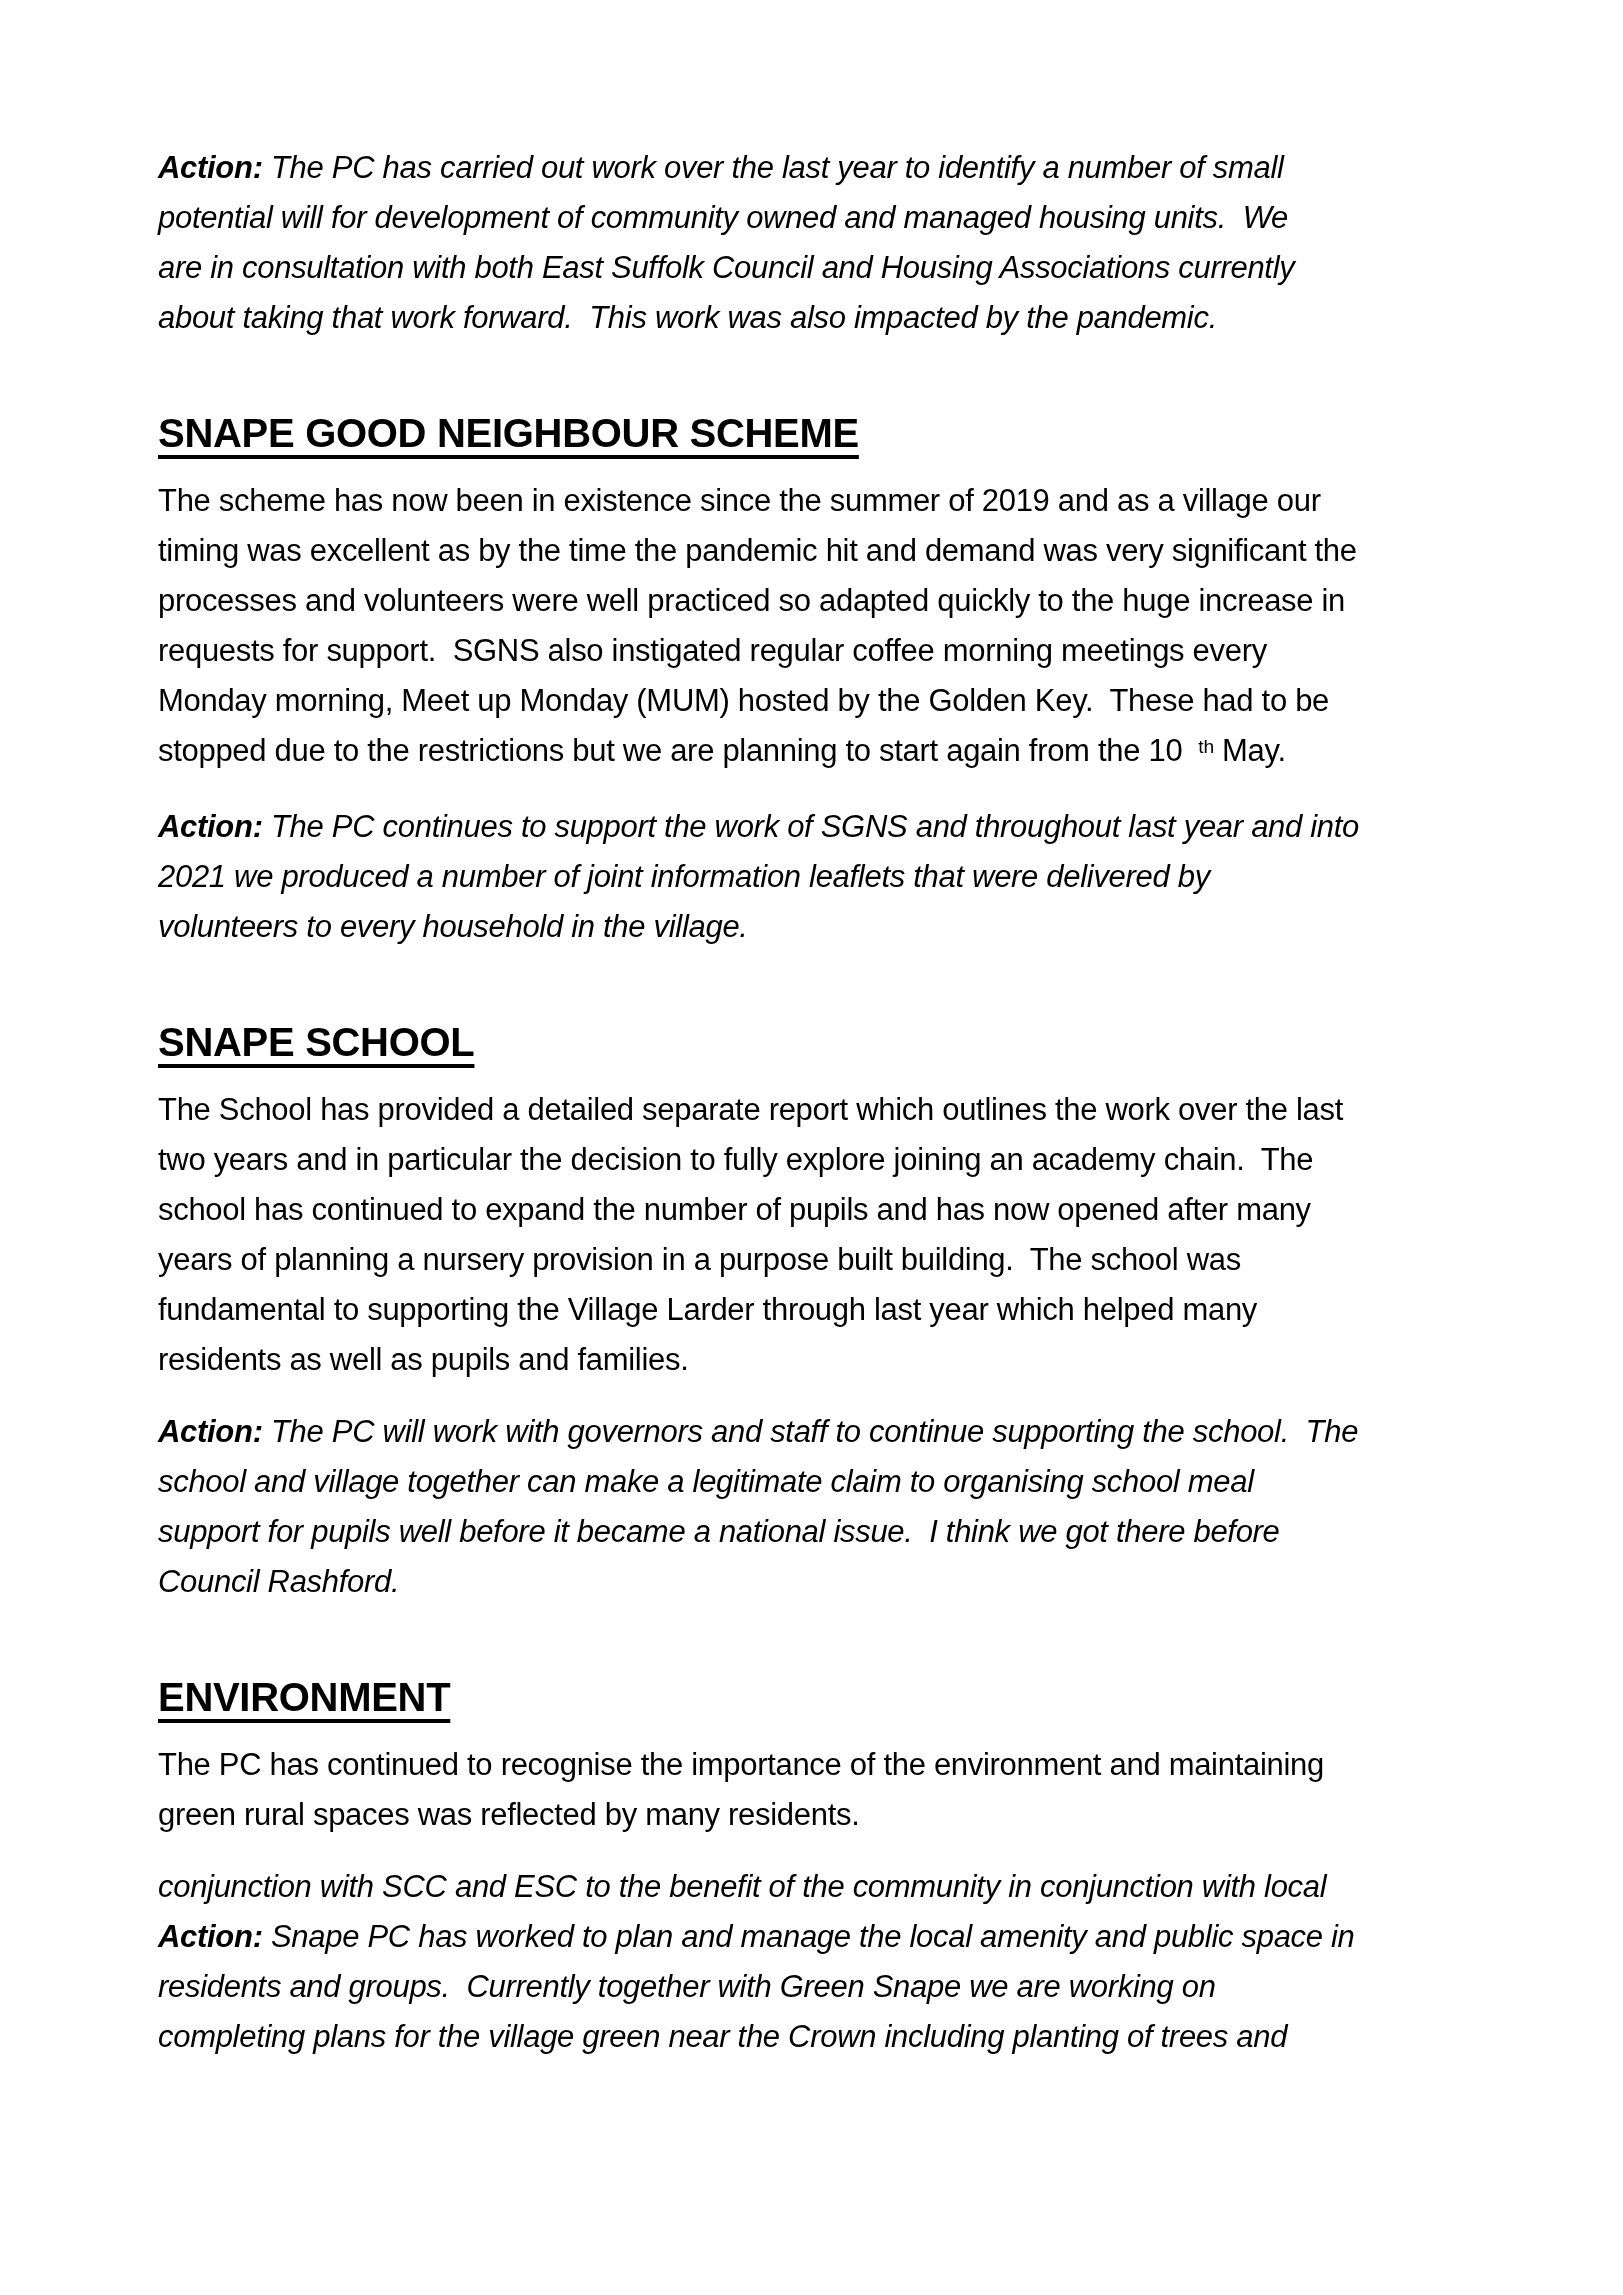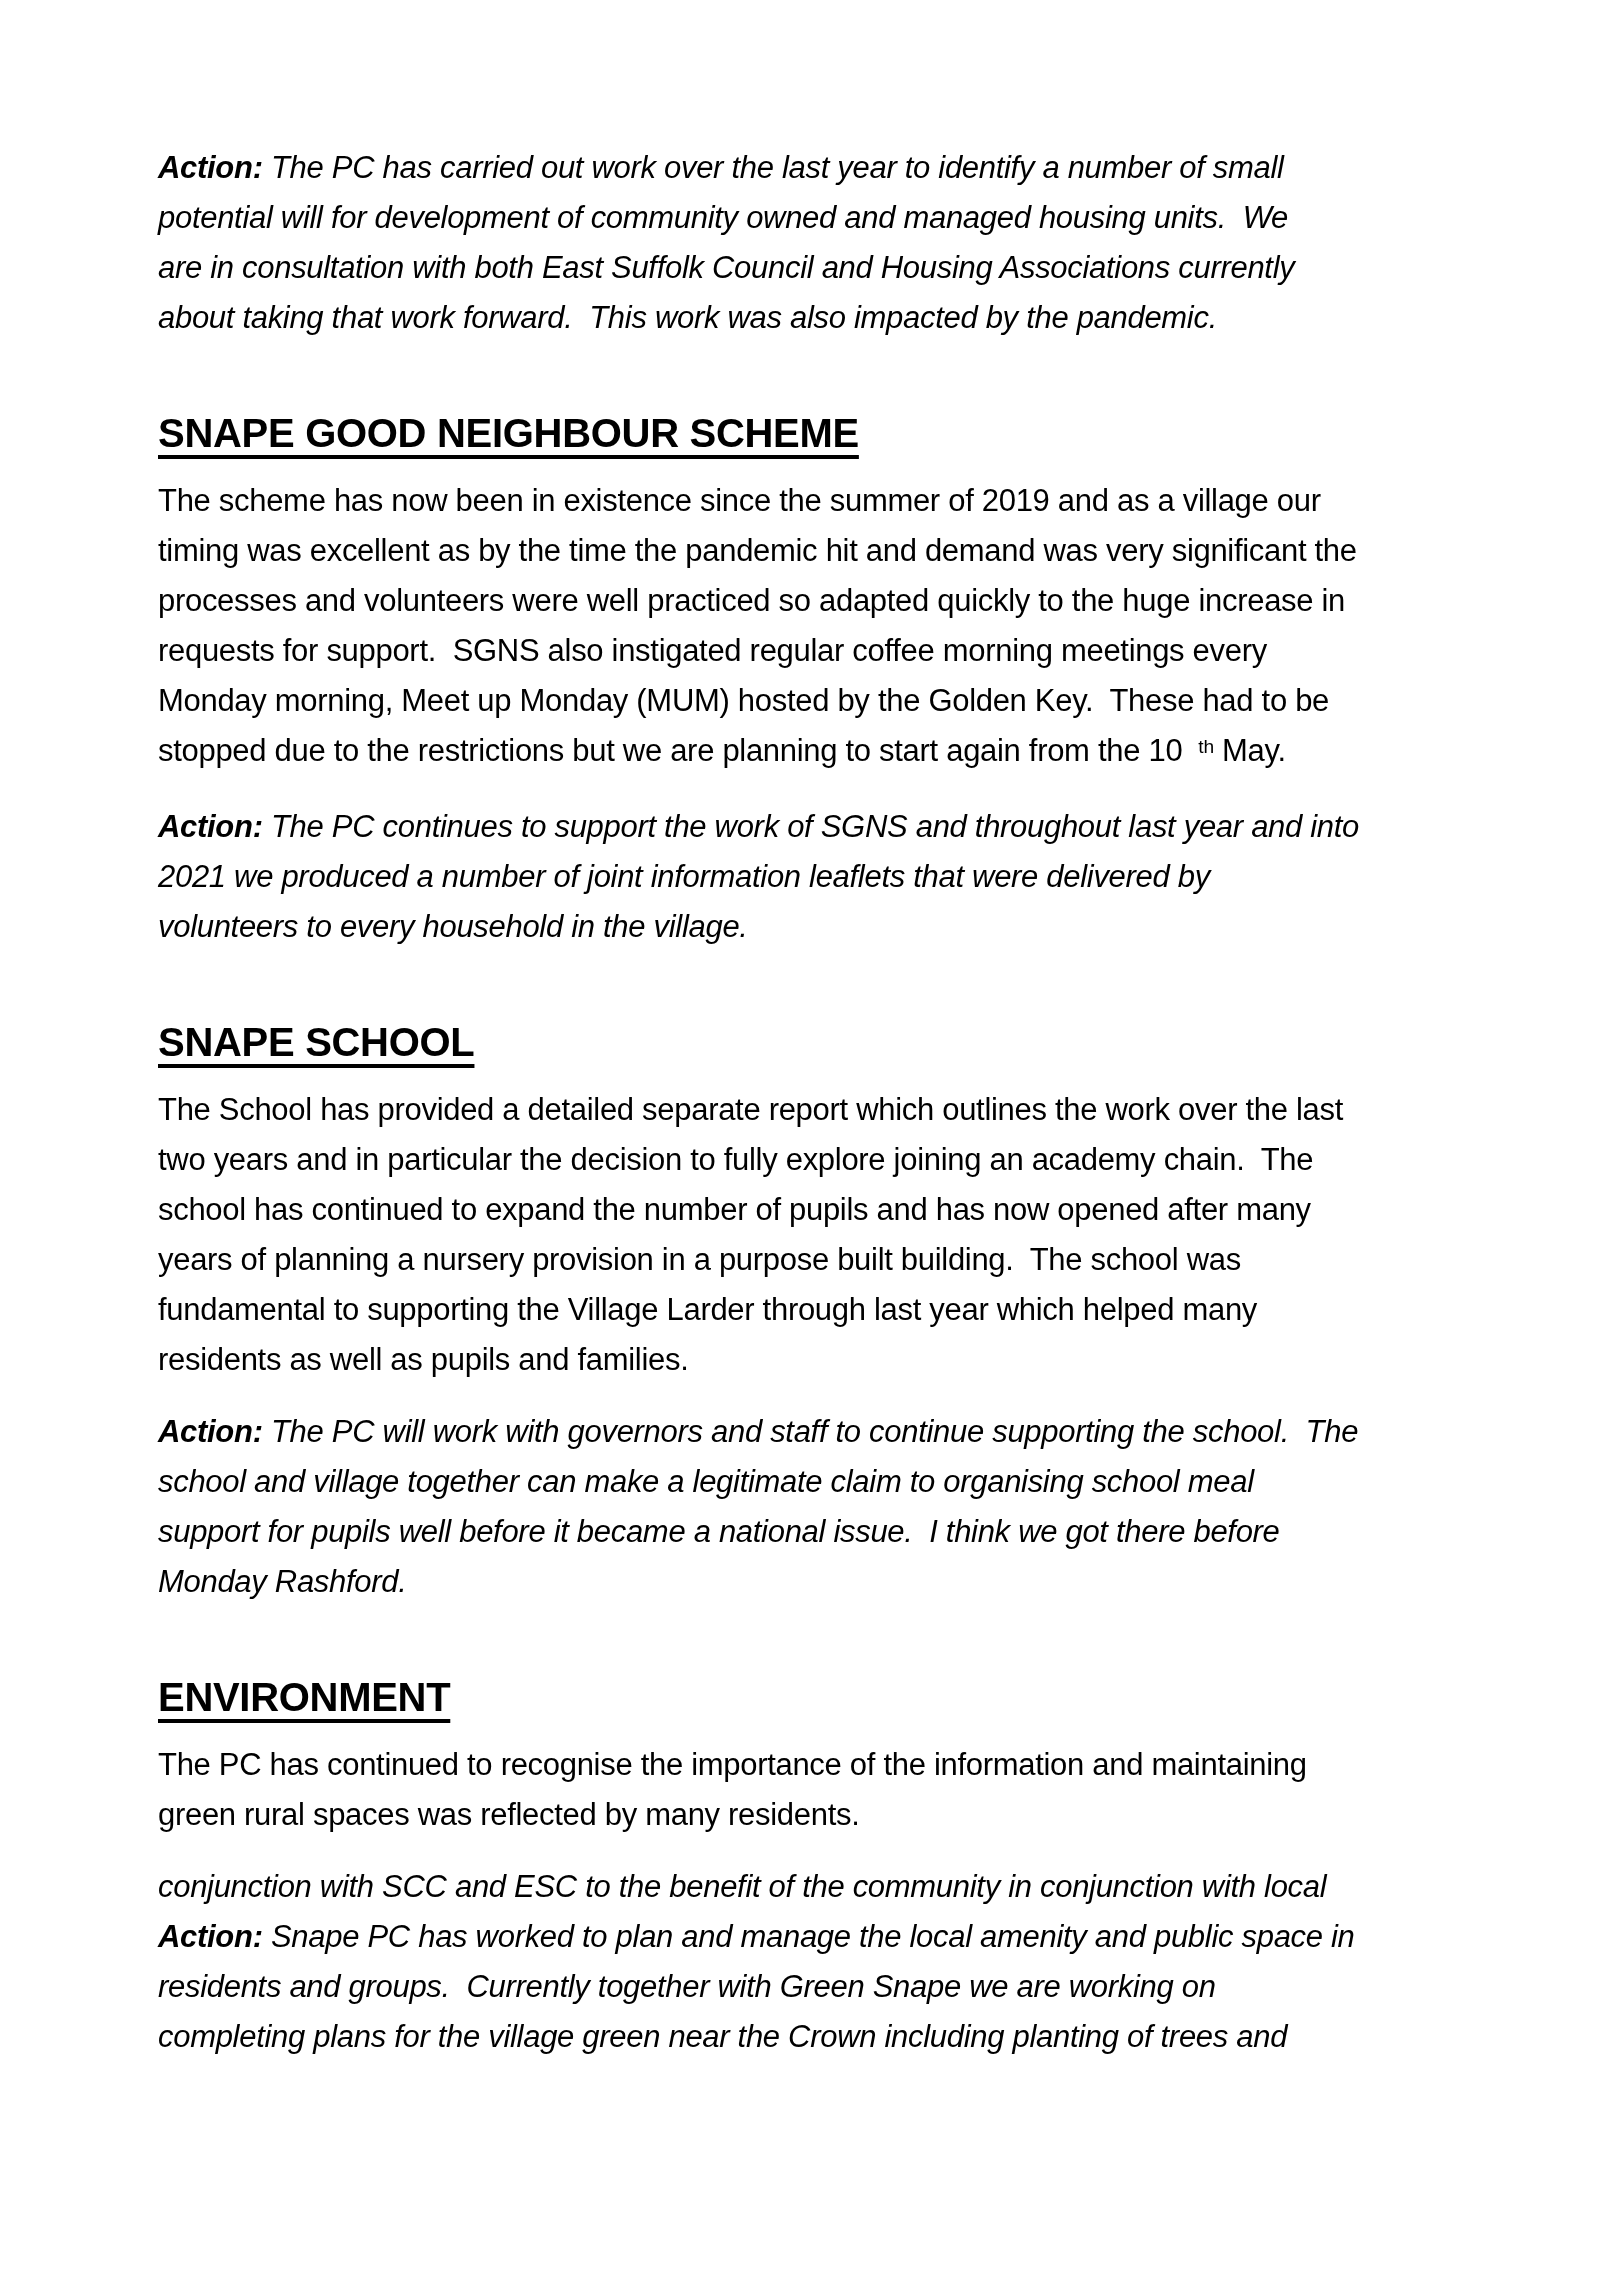--- a/index.html
+++ b/index.html
@@ -92,27 +92,27 @@
     <div class="line">school has continued to expand the number of pupils and has now opened after many</div>
     <div class="line">years of planning a nursery provision in a purpose built building.  The school was</div>
     <div class="line">fundamental to supporting the Village Larder through last year which helped many</div>
     <div class="line">residents as well as pupils and families.</div>
   </div>
 
   <div class="para italic">
     <div class="line"><span class="action-label">Action:</span><span> The PC will work with governors and staff to continue supporting the school.  The</span></div>
     <div class="line">school and village together can make a legitimate claim to organising school meal</div>
     <div class="line">support for pupils well before it became a national issue.  I think we got there before</div>
-    <div class="line">Monday Rashford.</div>
+    <div class="line">Council Rashford.</div>
   </div>
 
   <div class="heading"><span class="heading-text">ENVIRONMENT</span></div>
 
   <div class="para">
-    <div class="line">The PC has continued to recognise the importance of the information and maintaining</div>
+    <div class="line">The PC has continued to recognise the importance of the environment and maintaining</div>
     <div class="line">green rural spaces was reflected by many residents.</div>
   </div>
 
   <div class="para italic">
     <div class="line">conjunction with SCC and ESC to the benefit of the community in conjunction with local</div>
     <div class="line"><span class="action-label">Action:</span><span> Snape PC has worked to plan and manage the local amenity and public space in</span></div>
     <div class="line">residents and groups.  Currently together with Green Snape we are working on</div>
     <div class="line">completing plans for the village green near the Crown including planting of trees and</div>
   </div>
 

